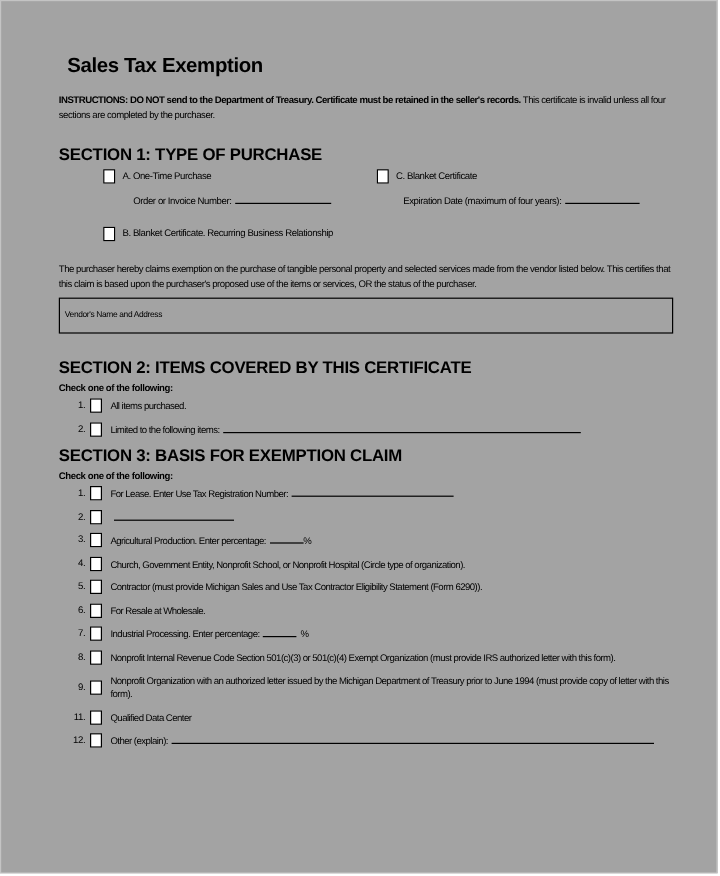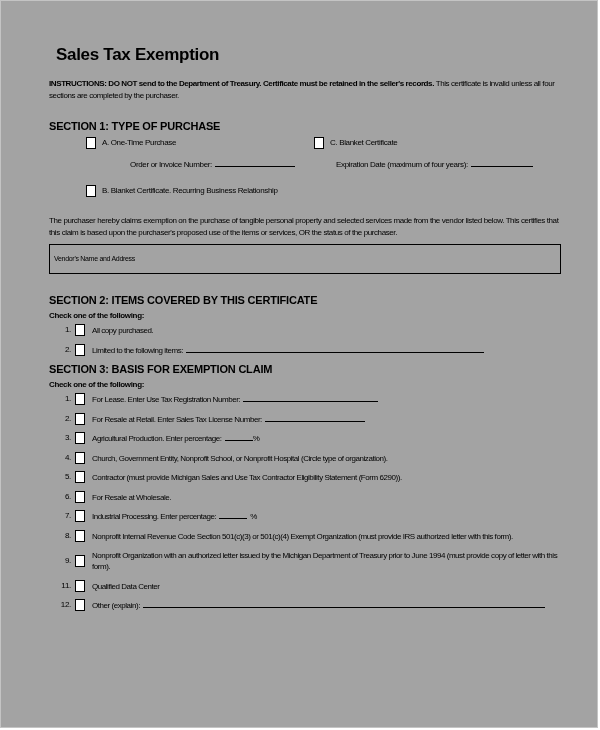--- a/index.html
+++ b/index.html
@@ -5,31 +5,31 @@
   html,body { margin:0; padding:0; background:#ffffff; }
   body { font-family:"Liberation Sans", sans-serif; color:#000; }
   .page {
     position:relative; width:598px; height:728px;
     border:1px solid #c4c4c4; background:#a3a3a3;
     box-sizing:border-box; padding:44px 24px 0 48px; overflow:hidden;
   }
   .title { font-size:17px; font-weight:bold; letter-spacing:-0.3px; margin:0 0 13px 7px; }
   .smalltext { font-size:8px; letter-spacing:-0.4px; line-height:11.5px; }
   .instructions { margin:0 0 19px 0; width:512px; }
-  .sec-heading { font-size:11px; font-weight:bold; letter-spacing:-0.2px; margin:0 0 5px 0; }
+  .sec-heading { font-size:14px; font-weight:bold; letter-spacing:-0.2px; margin:0 0 5px 0; }
   .check-one { font-size:8px; font-weight:bold; letter-spacing:-0.35px; margin:2px 0 4px 0; }
   .cb {
     display:inline-block; width:10px; height:12px; box-sizing:border-box;
     border:1.4px solid #000; background:#fff; flex:0 0 auto;
   }
   .ln { display:inline-block; border-bottom:1px solid #000; height:8px; margin-left:3px; }
   
   .s1 { margin-left:37px; margin-bottom:18px; }
   .s1-row { display:flex; }
-  .s1-left { width:228px; flex:0 0 auto;text-align:center; }
+  .s1-left { width:228px; flex:0 0 auto; }
   .s1-col { display:flex; align-items:flex-start; }
   .s1-col .cb { margin-right:6px; }
   .s1-label { font-size:8px; letter-spacing:-0.35px; line-height:12px; }
   .s1-sub { margin-top:4px; margin-bottom:14px; }
   .s1-sub-left { margin-left:25px; }
   .s1-sub-right { margin-left:22px; }
   
   .declaration { width:512px; margin:0 0 6px 0; }
   .vendor-box {
     width:512px; height:30px; box-sizing:border-box;
@@ -91,21 +91,21 @@
     <span class="vendor-label">Vendor's Name and Address</span>
   </div>
 
   <h2 class="sec-heading">SECTION 2: ITEMS COVERED BY THIS CERTIFICATE</h2>
   <div class="check-one">Check one of the following:</div>
 
   <div class="rows">
     <div class="row">
       <span class="num">1.</span>
       <span class="cb"></span>
-      <span class="row-label">All copy purchased.</span>
+      <span class="row-label">All items purchased.</span>
     </div>
     <div class="row">
       <span class="num">2.</span>
       <span class="cb"></span>
       <span class="row-label">Limited to the following items:</span>
       <span class="ln" style="width:298px"></span>
     </div>
   </div>
 
   <h2 class="sec-heading sec2-gap">SECTION 3: BASIS FOR EXEMPTION CLAIM</h2>
@@ -114,21 +114,20 @@
   <div class="rows">
     <div class="row">
       <span class="num">1.</span>
       <span class="cb"></span>
       <span class="row-label">For Lease. Enter Use Tax Registration Number:</span>
       <span class="ln" style="width:135px"></span>
     </div>
     <div class="row">
       <span class="num">2.</span>
       <span class="cb"></span>
-      <span class="row-label">For Resale at Retail. Enter Sales Tax License Number:</span>
       <span class="ln" style="width:100px"></span>
     </div>
 
 
     <div class="row">
       <span class="num">3.</span>
       <span class="cb"></span>
       <span class="row-label">Agricultural Production. Enter percentage:</span>
       <span class="ln" style="width:28px"></span>
       <span class="row-label">%</span>

